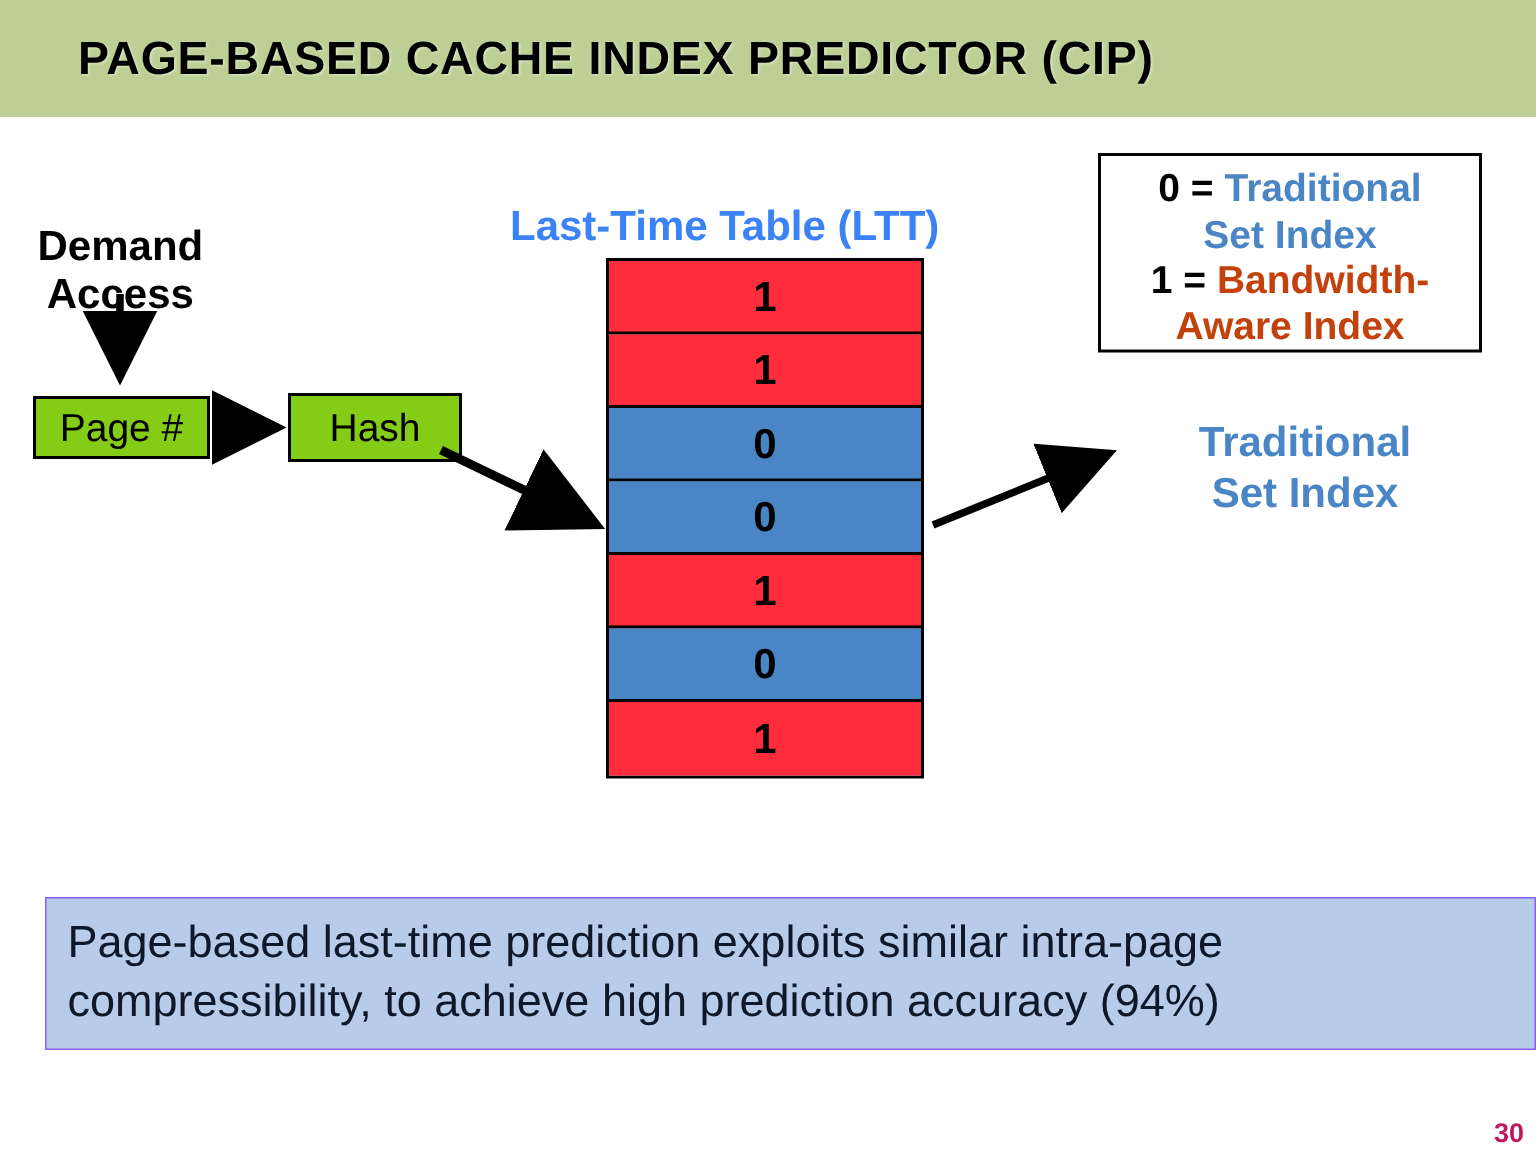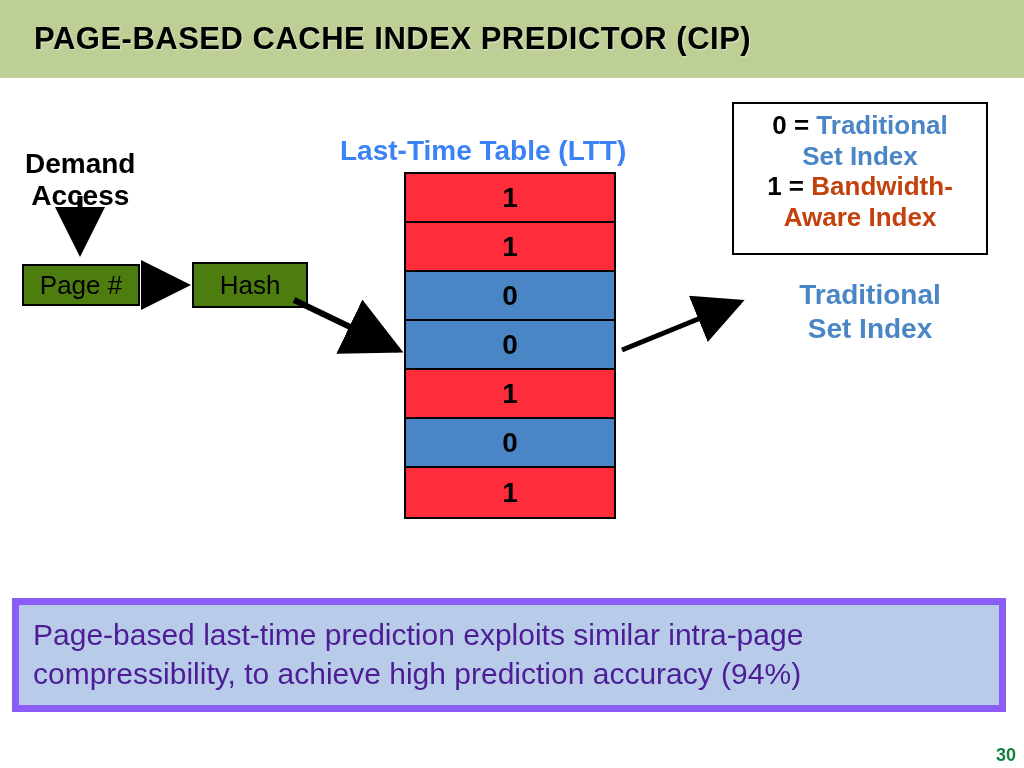--- a/index.html
+++ b/index.html
@@ -12,21 +12,21 @@
     position: relative;
     overflow: hidden;
   }
 
   
   .title-bar {
     background: #bdcf94;
     height: 78px;
     display: flex;
     align-items: center;
-    padding-left: 34px;
+    padding-left: 52px;
   }
   .title-text {
     font-size: 31px;
     font-weight: 900;
     letter-spacing: 0.5px;
     color: #000;
     text-shadow: 1px 1px 2px rgba(255,255,255,0.5);
   }
 
   
@@ -38,21 +38,21 @@
     font-size: 28px; font-weight: 900;
     text-align: center;
     line-height: 1.15;
     color: #000;
     margin-top: 28px;
   }
 
   
   .node {
     border: 2px solid #000;
-    background: #4d7c0f;
+    background: #84cc16;
     font-size: 26px;
     display: flex;
     align-items: center;
     justify-content: center;
     height: 42px;
   }
   .page-box { left: 22px;  top: 264px; width: 118px; }
   .hash-box { left: 192px; top: 262px; width: 116px; height: 46px; }
 
   
@@ -80,21 +80,21 @@
   }
   .ltt-row:last-child { border-bottom: none; }
   .row-red  { background: #ff2c3c; }
   .row-blue { background: #4a86c5; }
 
   
   .legend {
     left: 732px; top: 102px;
     width: 256px;
     border: 2px solid #000;
-    padding: 6px 10px 20px;
+    padding: 6px 10px 0;
     font-size: 26px;
     font-weight: 900;
     text-align: center;
     line-height: 1.18;
   }
   .legend .blue { color: #4a86c5; }
   .legend .red  { color: #c2410c; }
 
   
   .predict {
@@ -102,34 +102,34 @@
     width: 240px;
     font-size: 28px;
     font-weight: 900;
     text-align: center;
     line-height: 1.2;
   }
   .predict .blue { color: #4a86c5; }
 
   
   .summary {
-    left: 12px; top: 598px;
+    left: 30px; top: 598px;
     width: 994px;
     background: #b8ccea;
-    border: 7px solid #8b5cf6;
+    border: 1px solid #8b5cf6;
     padding: 10px 14px 12px;
     font-size: 30px;
-    color: #4c1d95;
+    color: #0f172a;
     line-height: 1.3;
   }
 
   
   .pagenum {
     right: 8px; bottom: 2px;
-    color: #15803d;
+    color: #be185d;
     font-size: 18px;
     font-weight: 700;
   }
 
   
   svg.arrows {
     position: absolute;
     left: 0; top: 0;
     width: 1024px; height: 768px;
     pointer-events: none;

